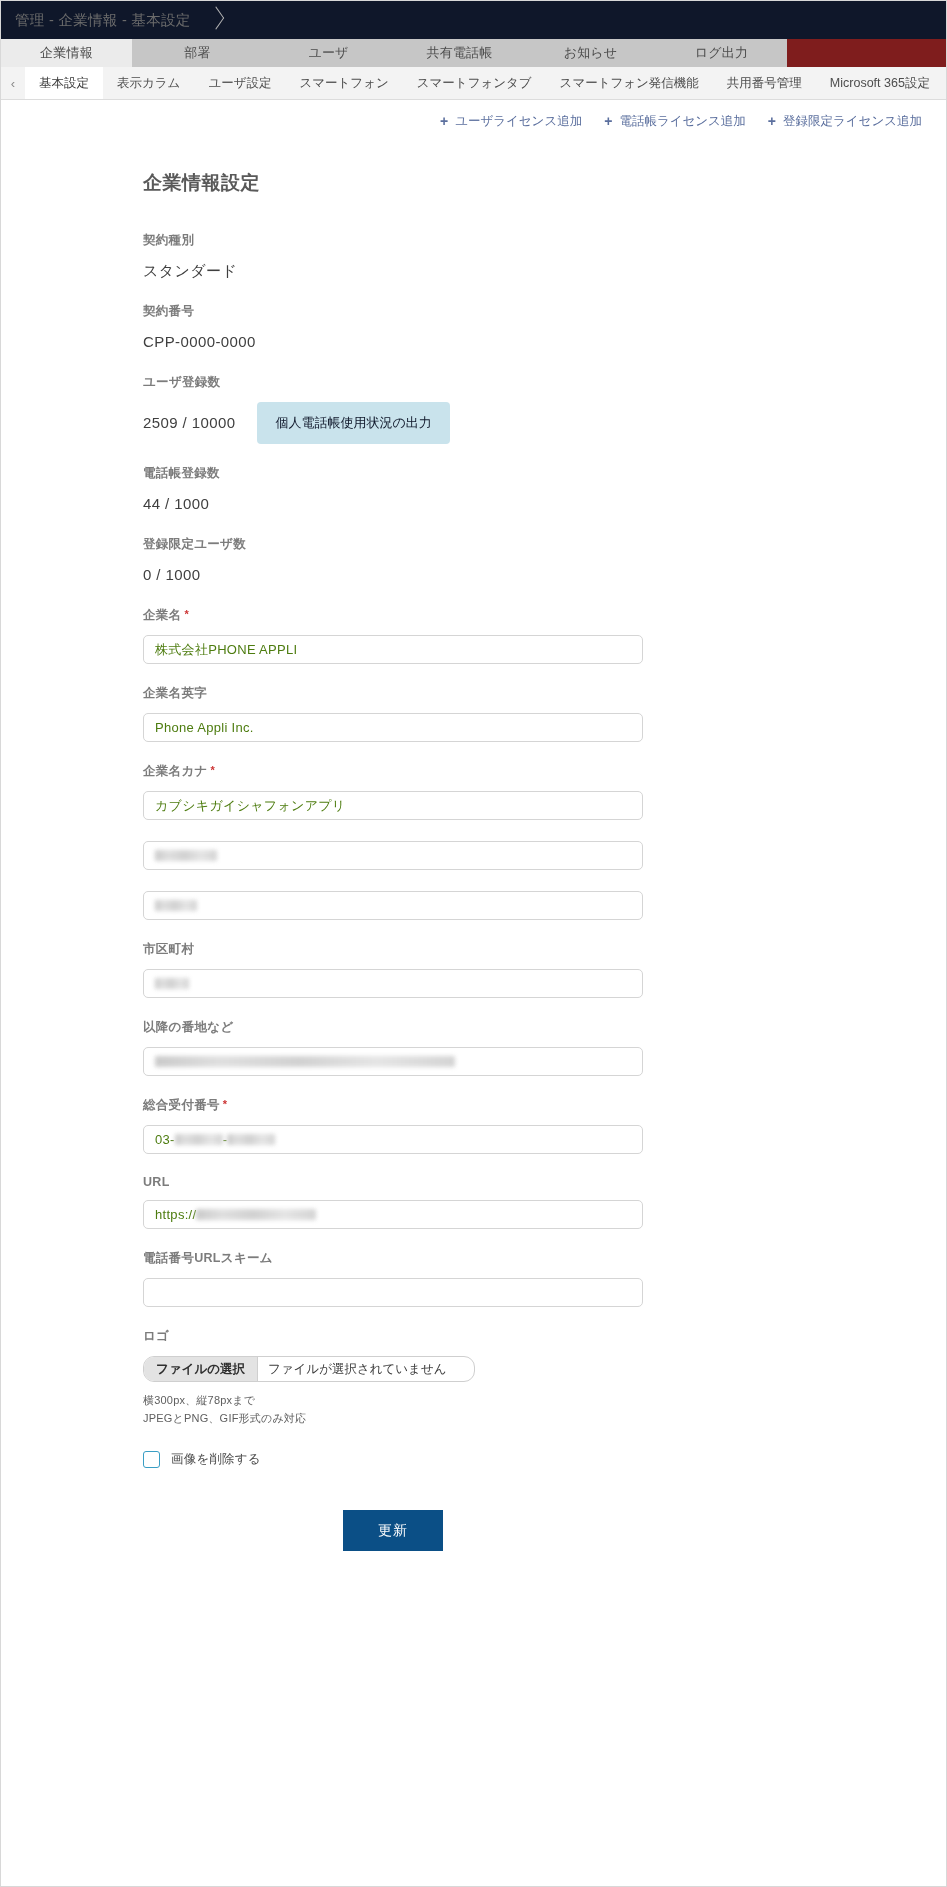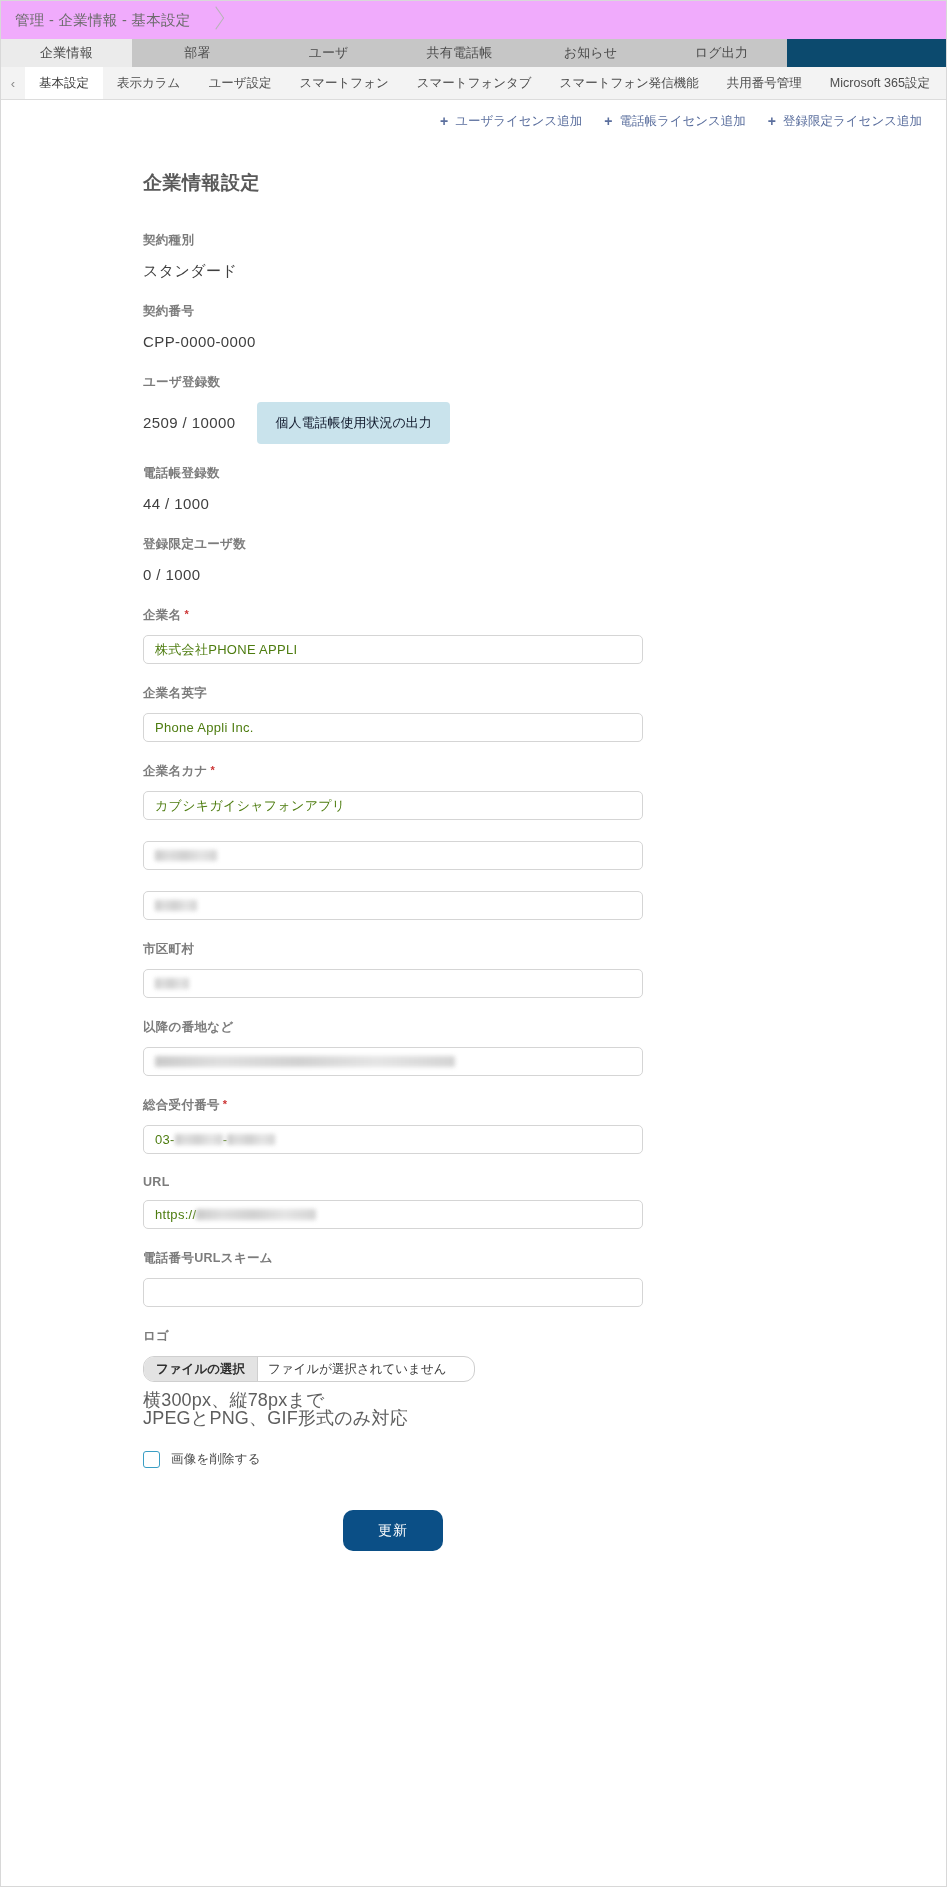--- a/index.html
+++ b/index.html
@@ -17,21 +17,21 @@
     width: 947px;
     height: 1887px;
     background: #ffffff;
     border: 1px solid #d8d8d8;
     overflow: hidden;
   }
 
   
   .breadcrumb-bar {
     height: 38px;
-    background: #f0abfc;
+    background: #0f172a;
     display: flex;
     align-items: center;
     padding-left: 14px;
     position: relative;
   }
   .breadcrumb-text {
     font-size: 14.5px;
     color: #6b6b6b;
     letter-spacing: .3px;
     white-space: nowrap;
@@ -48,21 +48,21 @@
     left: 2px; top: 4px;
     width: 13px; height: 13px;
     border-top: 1.3px solid #b4b4b4;
     border-right: 1.3px solid #b4b4b4;
     transform: rotate(45deg) skew(10deg,10deg);
   }
 
   
   .primary-tabs {
     height: 28px;
-    background: #0c4a6e;
+    background: #7f1d1d;
     display: flex;
     align-items: flex-end;
     position: relative;
   }
   .primary-tabs::after {
     content: "";
     position: absolute;
     left: 0; right: 0; bottom: 0;
     height: 0;
   }
@@ -271,21 +271,21 @@
   }
   .file-name {
     display: flex;
     align-items: center;
     padding-left: 10px;
     font-size: 12.5px;
     color: #3a3a3a;
     white-space: nowrap;
   }
   .hint {
-    font-size: 18px;
+    font-size: 11px;
     color: #5e5e5e;
     line-height: 18px;
     margin-top: 9px;
     letter-spacing: .2px;
   }
   .checkbox-row {
     display: flex;
     align-items: center;
     gap: 11px;
     margin-top: 24px;
@@ -308,21 +308,21 @@
     justify-content: center;
     margin-top: 42px;
     padding-bottom: 40px;
   }
   .submit-btn {
     width: 100px;
     height: 41px;
     background: #0b4f86;
     color: #ffffff;
     border: none;
-    border-radius: 10px;
+    border-radius: 0;
     font-size: 14px;
     letter-spacing: 1px;
     cursor: pointer;
     font-family: inherit;
   }
 </style>
 </head>
 <body>
 
 <div class="page">

